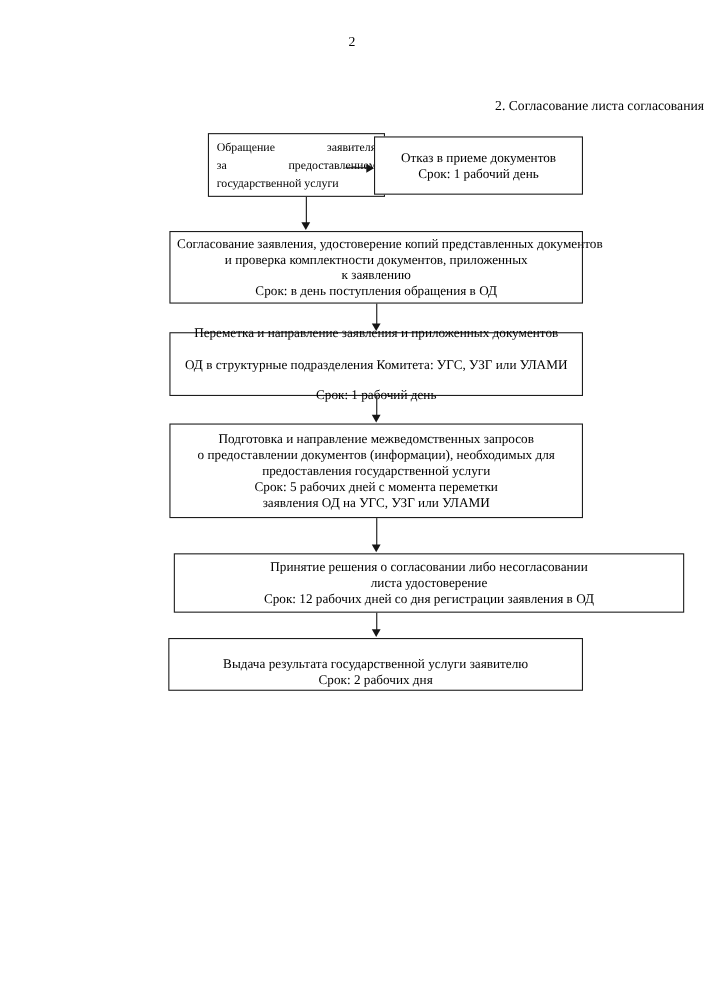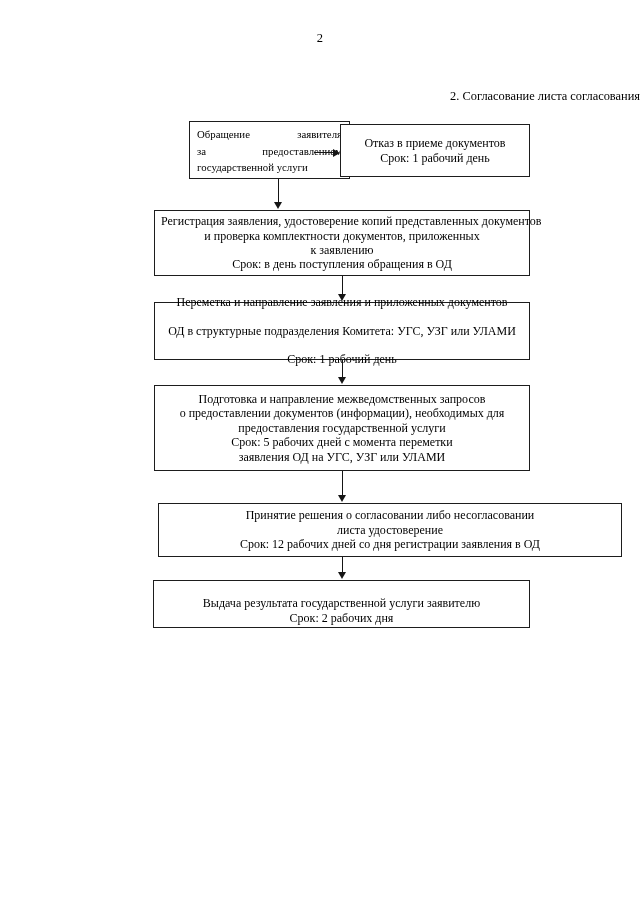--- a/index.html
+++ b/index.html
@@ -160,21 +160,21 @@
     <div class="line">за предоставлением</div>
     <div class="line last">государственной услуги</div>
   </div>
 
   <div class="flow-box box-refusal">
     <div class="line">Отказ в приеме документов</div>
     <div class="line">Срок: 1 рабочий день</div>
   </div>
 
   <div class="flow-box box-register">
-    <div class="line">Регистрация заявления, удостоверение копий представленных документов</div>
+    <div class="line">Согласование заявления, удостоверение копий представленных документов</div>
     <div class="line">и проверка комплектности документов, приложенных</div>
     <div class="line">к заявлению</div>
     <div class="line">Срок: в день поступления обращения в ОД</div>
   </div>
 
   <div class="flow-box box-transfer">
     <div class="line">Переметка и направление заявления и приложенных документов</div>
     <div class="line">ОД в структурные подразделения Комитета: УГС, УЗГ или УЛАМИ</div>
     <div class="line">Срок: 1 рабочий день</div>
   </div>

